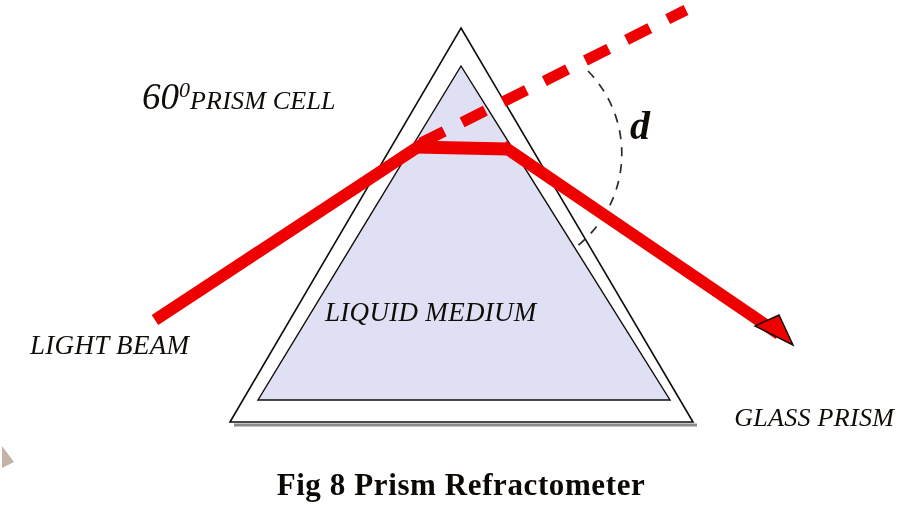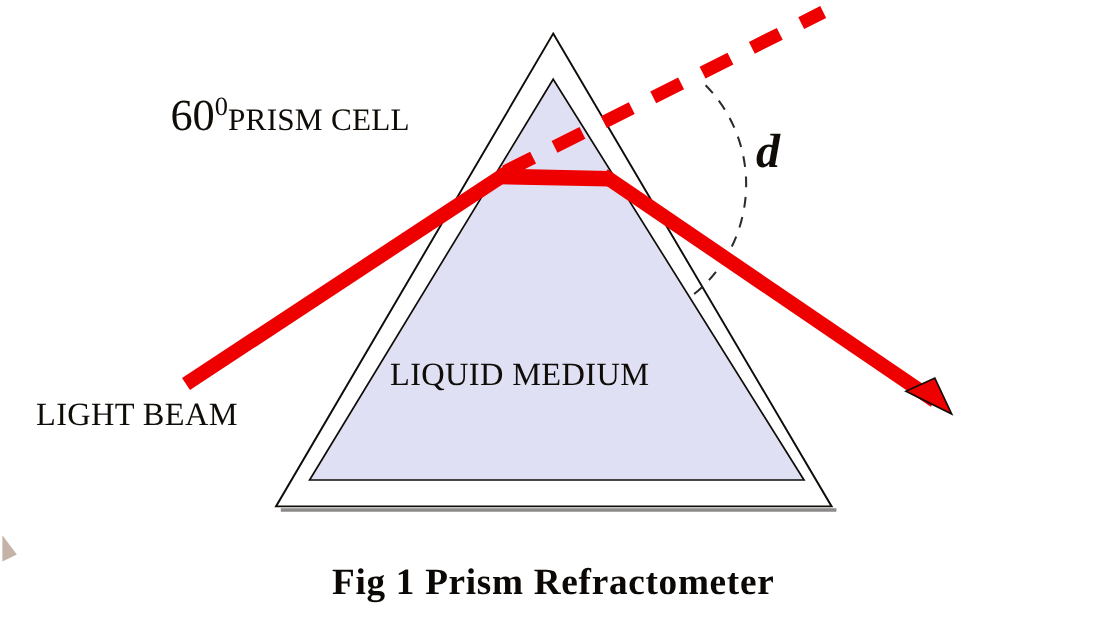--- a/index.html
+++ b/index.html
@@ -24,20 +24,21 @@
     top: 0;
     width: 922px;
     height: 528px;
   }
   .lbl {
     position: absolute;
     white-space: pre;
     color: #100c08;
     font-family: "Liberation Serif", "DejaVu Serif", serif;
     line-height: 1.08;
+    font-style: italic;
   }
   
   #label-prism-cell {
     left: 113px;
     top: 46px;
     font-size: 29px;
   }
   #label-prism-cell .num {
     font-size: 37px;
   }
@@ -125,19 +126,20 @@
 
   <div class="lbl" id="label-prism-cell">
     <span class="num">60</span><span class="sup">0</span><span class="caps">PRISM CELL</span>
   </div>
 
   <div class="lbl" id="label-liquid-medium">LIQUID MEDIUM</div>
 
   <div class="lbl" id="label-light-beam">LIGHT BEAM</div>
 
   <div class="lbl" id="label-glass-prism-wall">
+    <span>GLASS PRISM</span>
   </div>
 
   <div class="lbl" id="label-deviation">d</div>
 
-  <div id="caption">Fig 1 Prism Refractometer</div>
+  <div id="caption">Fig 8 Prism Refractometer</div>
 
 </div>
 
 </body></html>

